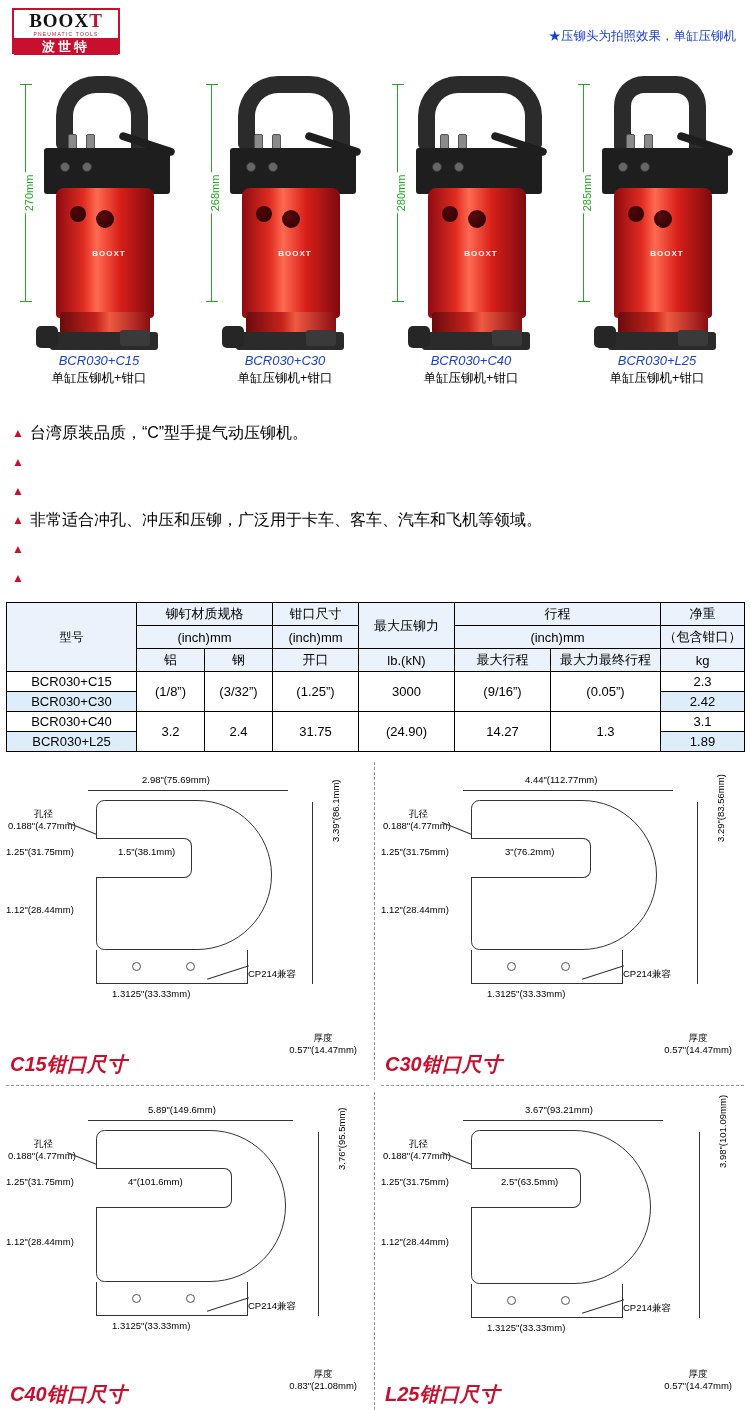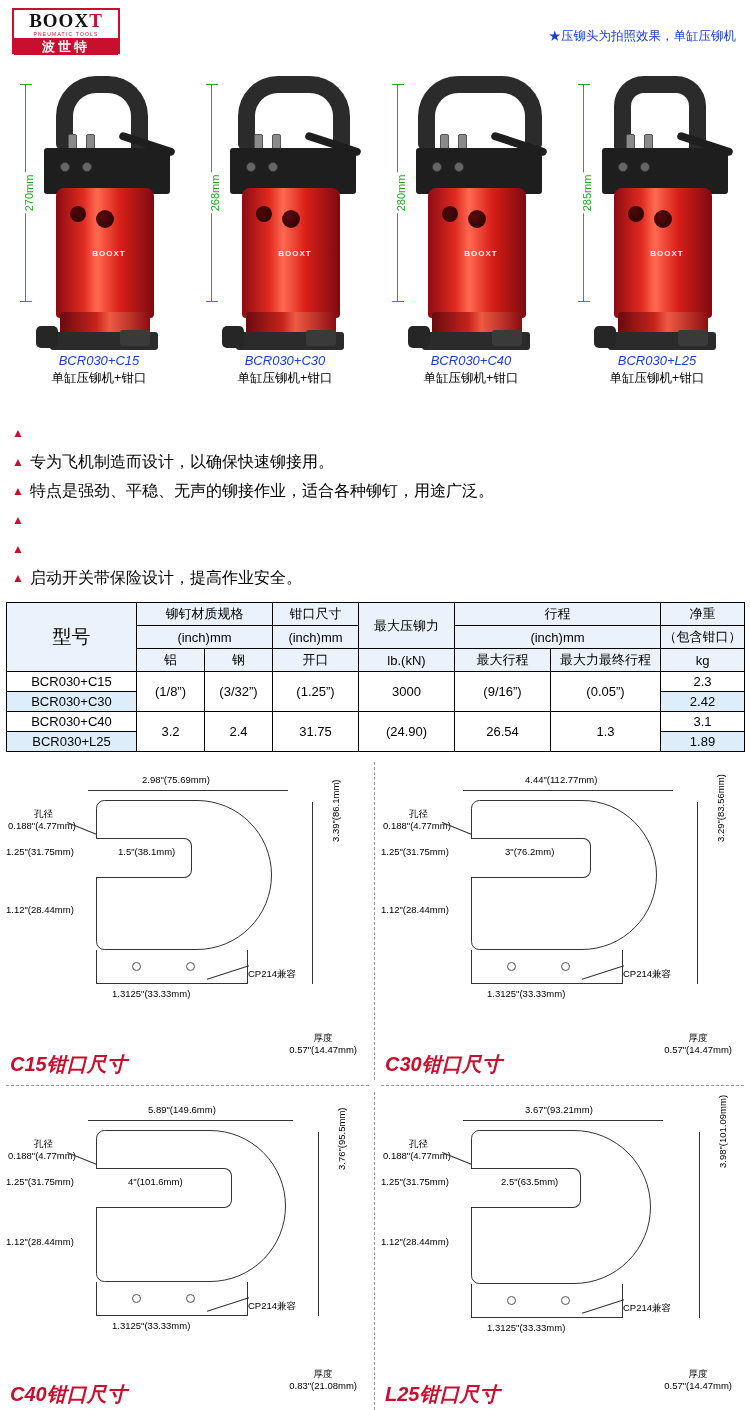--- a/index.html
+++ b/index.html
@@ -266,21 +266,21 @@
   }
   table.spec td, table.spec th {
     border: 1px solid #000;
     text-align: center;
     padding: 2px 1px;
     font-weight: normal;
   }
   .hdr { background: #eaf3fb; }
   .row-alt { background: #ddeefa; }
   .model-cell { text-align: center; font-size: 13px; }
-  .big-model { font-size: 19px; font-weight: bold; }
+  .big-model { font-size: 12px; font-weight: bold; }
 
   
   .draw-grid {
     position: relative;
     width: 750px;
     height: 660px;
     margin-top: 4px;
   }
   .dcell {
     position: absolute;
@@ -463,38 +463,37 @@
       </div>
     </div>
     <div class="prod-caption">BCR030+L25</div>
     <div class="prod-caption2">单缸压铆机+钳口</div>
   </div>
 </div>
 
 <div class="features">
   <div class="feature">
     <span class="tri">▲</span>
+    <span class="feature-text">台湾原装品质，“C”型手提气动压铆机。</span>
   </div>
   <div class="feature">
     <span class="tri">▲</span>
-    <span class="feature-text">专为飞机制造而设计，以确保快速铆接用。</span>
   </div>
   <div class="feature">
     <span class="tri">▲</span>
-    <span class="feature-text">特点是强劲、平稳、无声的铆接作业，适合各种铆钉，用途广泛。</span>
   </div>
   <div class="feature">
     <span class="tri">▲</span>
+    <span class="feature-text">非常适合冲孔、冲压和压铆，广泛用于卡车、客车、汽车和飞机等领域。</span>
   </div>
   <div class="feature">
     <span class="tri">▲</span>
   </div>
   <div class="feature">
     <span class="tri">▲</span>
-    <span class="feature-text">启动开关带保险设计，提高作业安全。</span>
   </div>
 </div>
 
 <div class="spec-wrap">
 <table class="spec">
   <colgroup>
     <col style="width:130px">
     <col style="width:68px">
     <col style="width:68px">
     <col style="width:86px">
@@ -541,21 +540,21 @@
   <tr class="row-alt">
     <td class="model-cell">BCR030+C30</td>
     <td>2.42</td>
   </tr>
   <tr>
     <td class="model-cell">BCR030+C40</td>
     <td rowspan="2">3.2</td>
     <td rowspan="2">2.4</td>
     <td rowspan="2">31.75</td>
     <td rowspan="2">(24.90)</td>
-    <td rowspan="2">26.54</td>
+    <td rowspan="2">14.27</td>
     <td rowspan="2">1.3</td>
     <td>3.1</td>
   </tr>
   <tr class="row-alt">
     <td class="model-cell">BCR030+L25</td>
     <td>1.89</td>
   </tr>
 </tbody>
     </table>
 </div>

